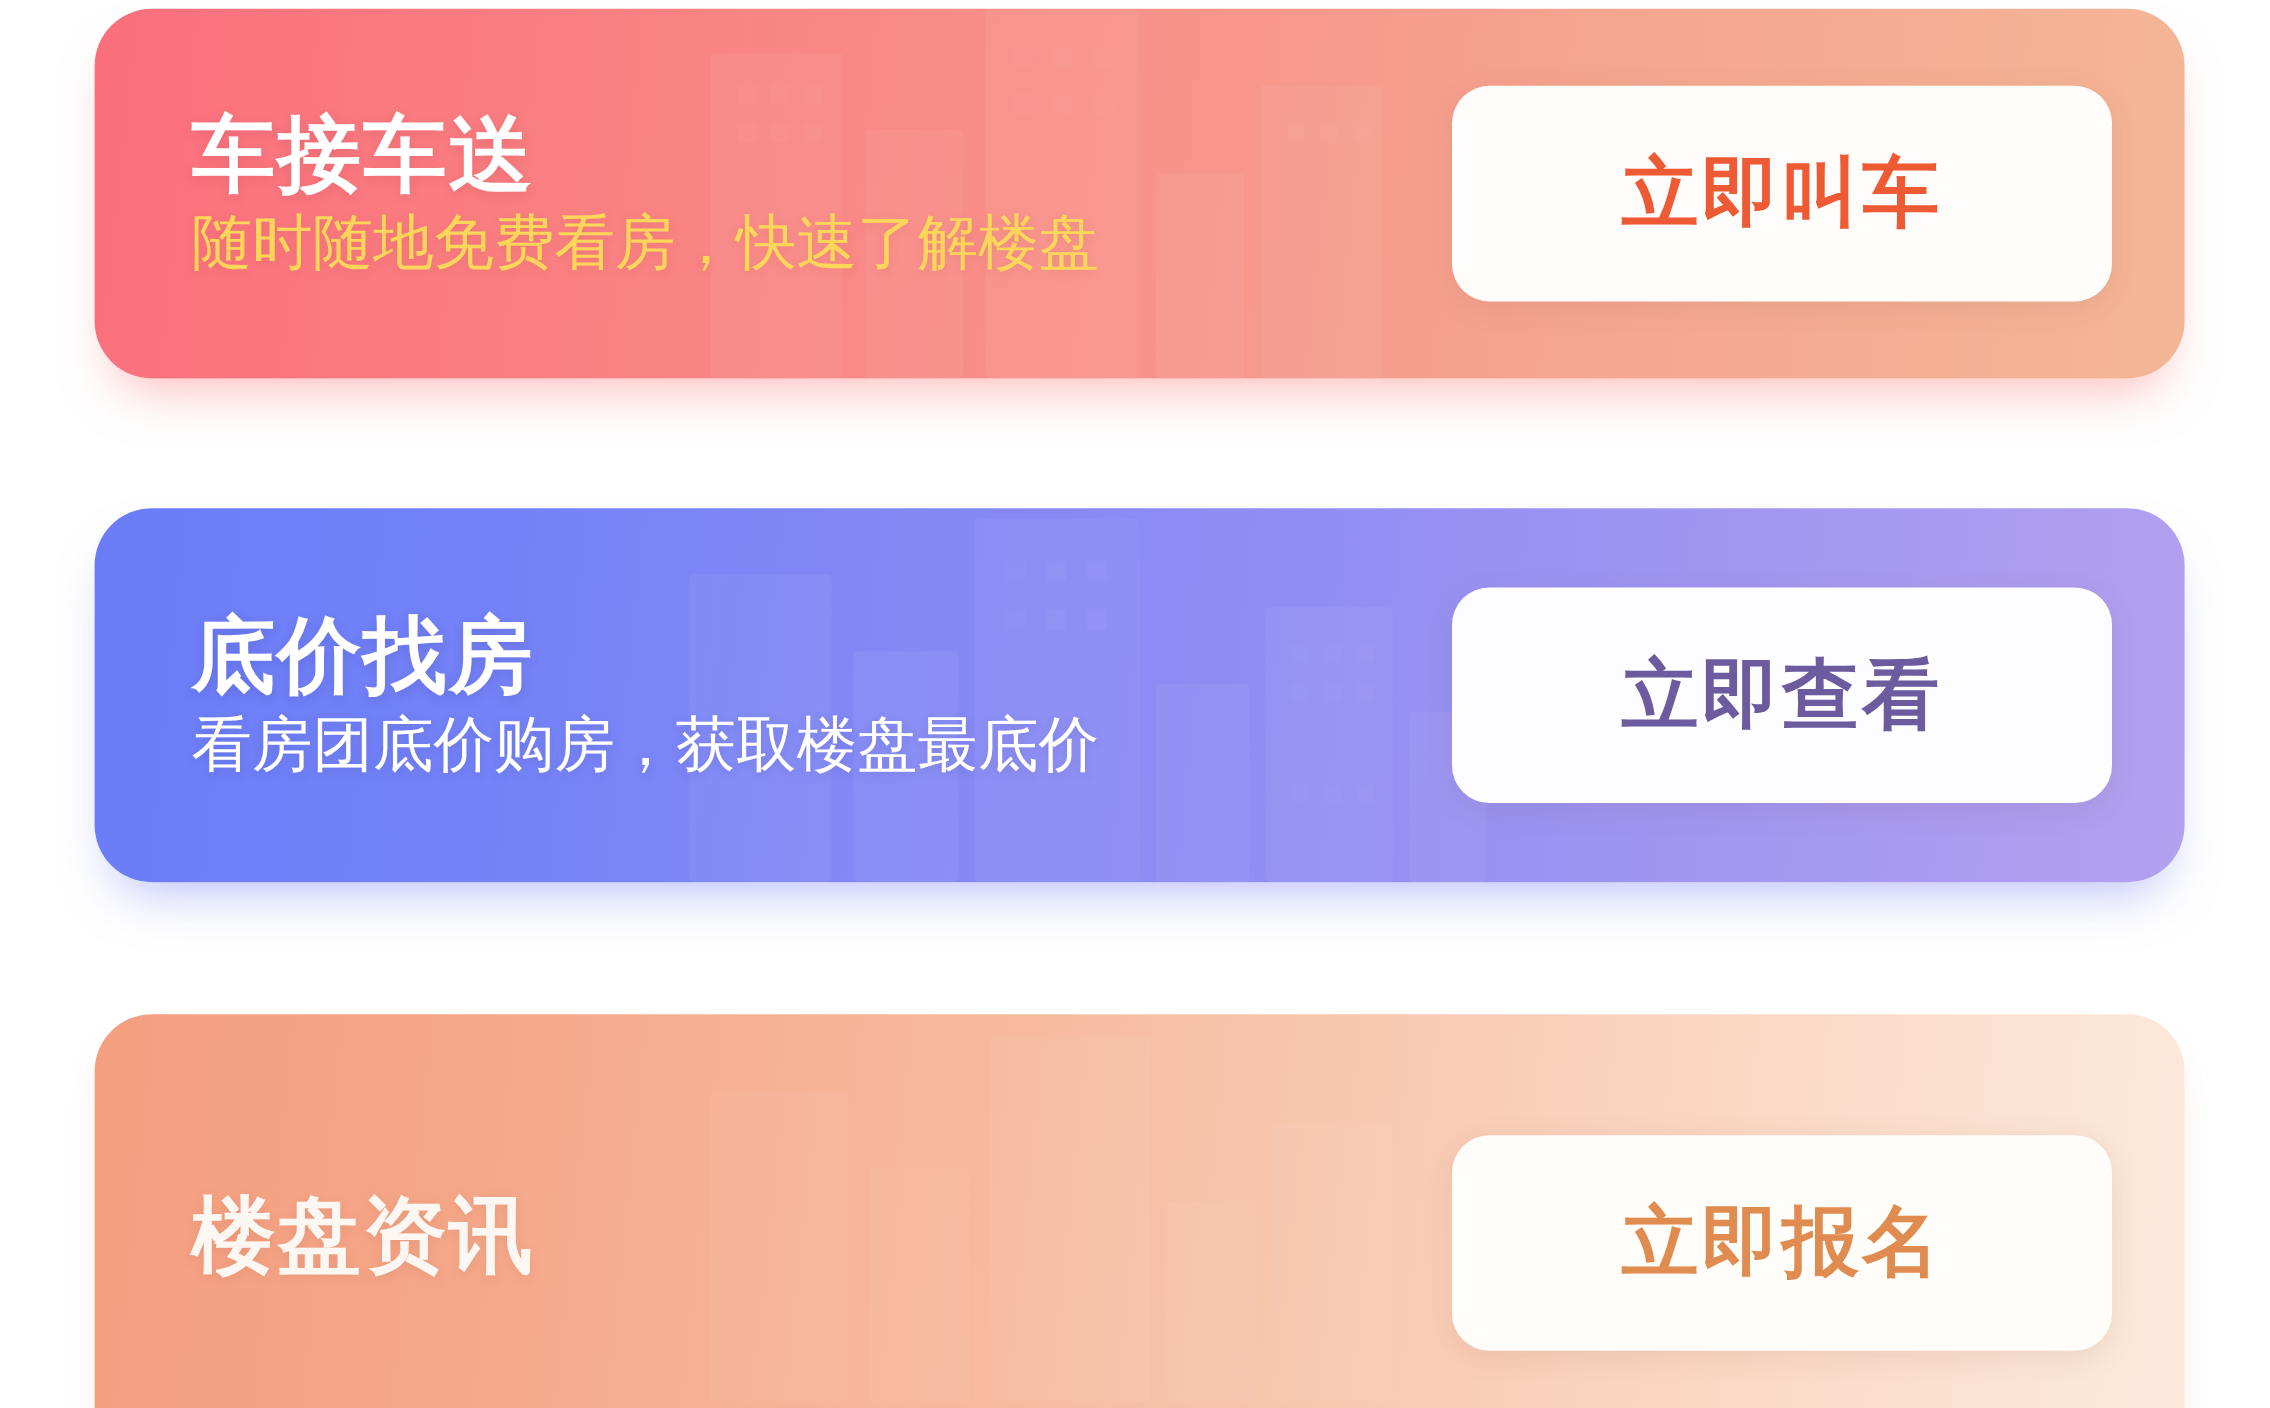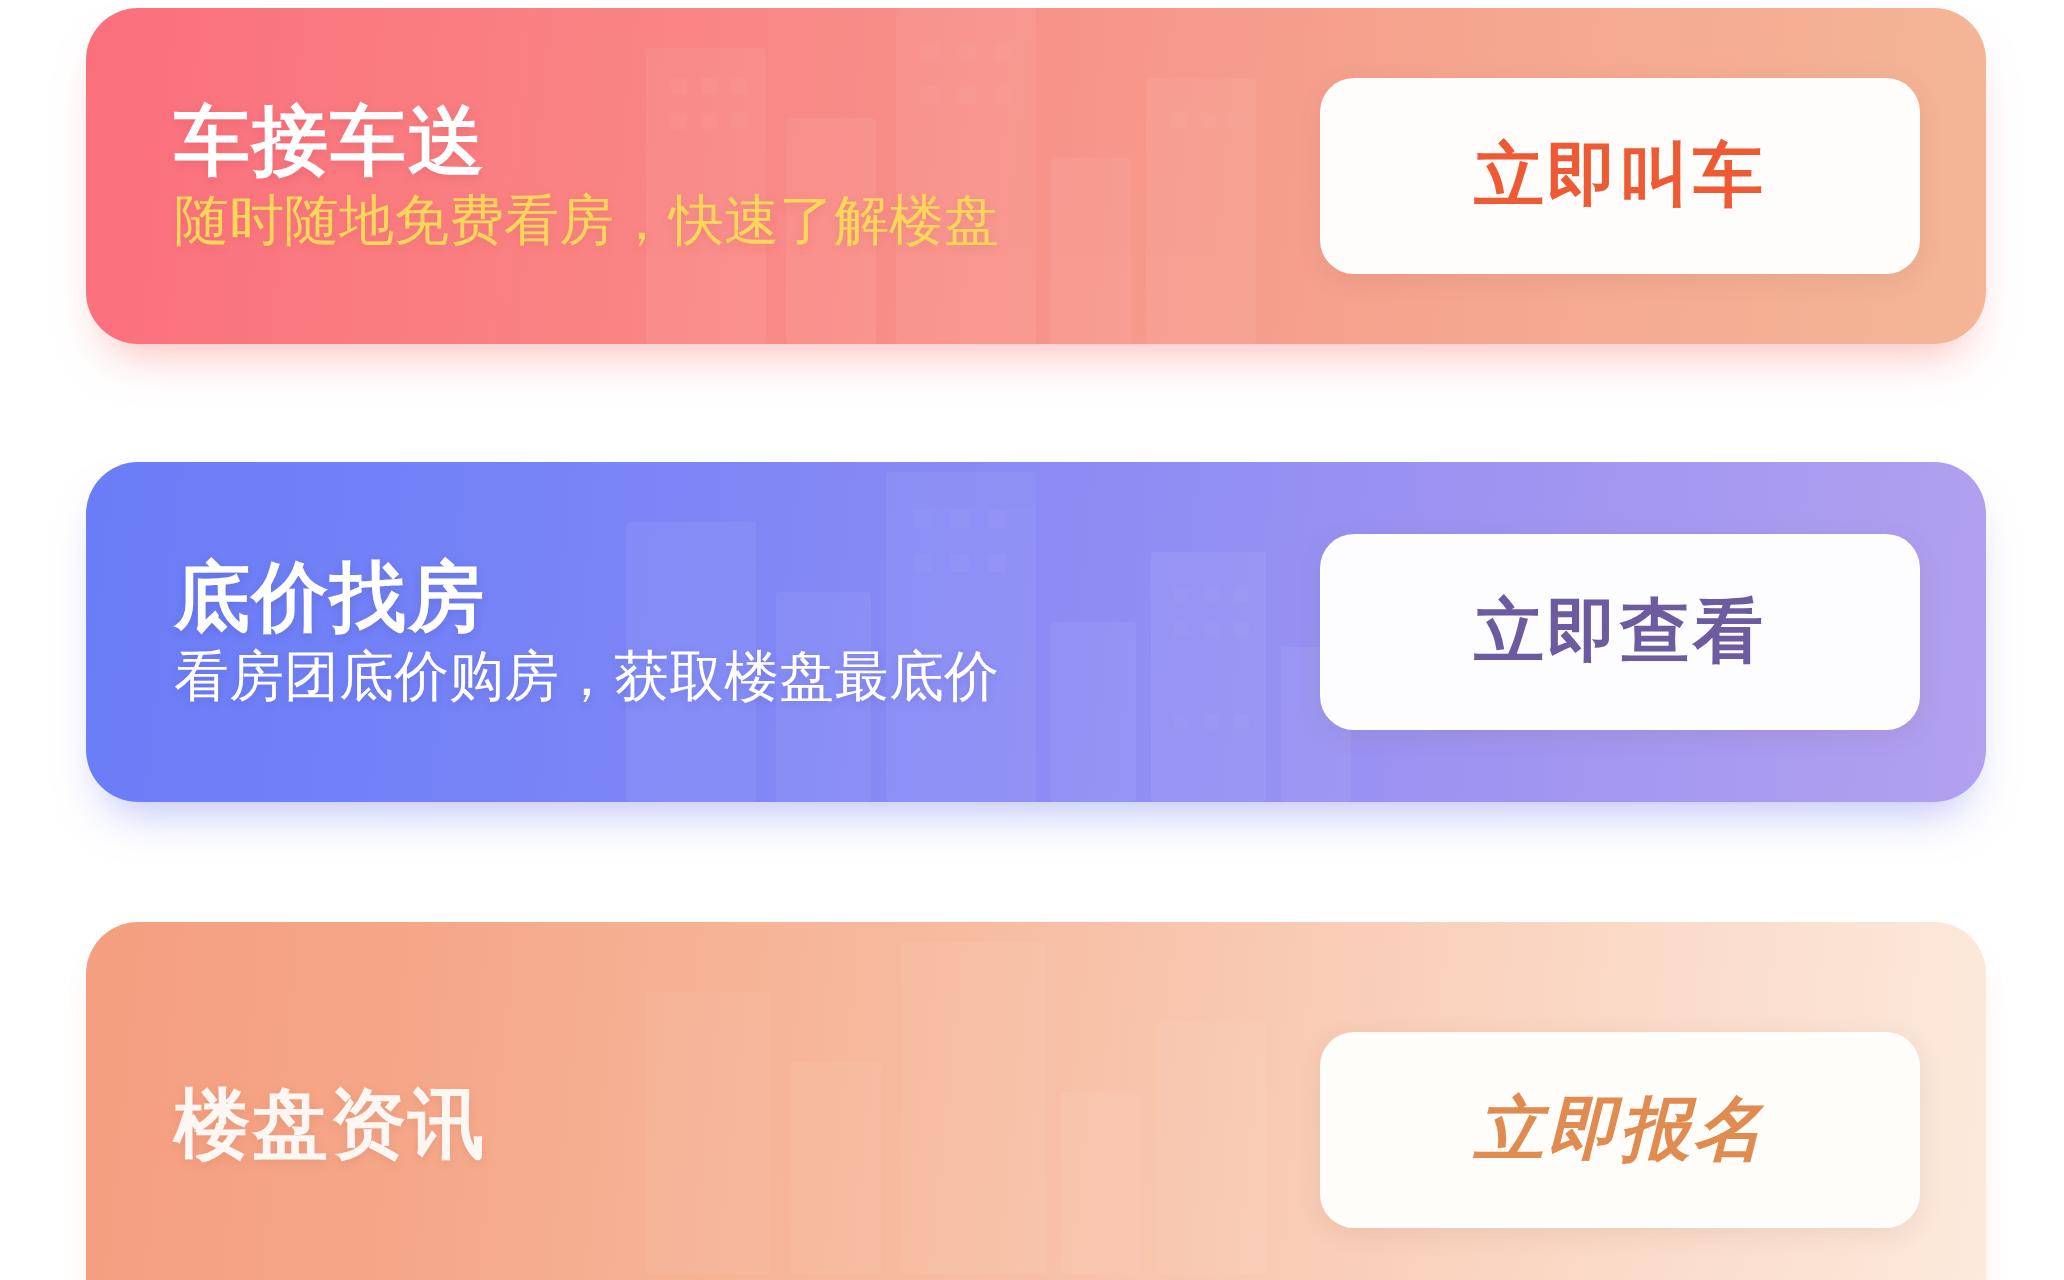--- a/index.html
+++ b/index.html
@@ -127,21 +127,21 @@
     background: linear-gradient(96deg,
                 #F59E80 0%,
                 #F5A687 16%,
                 #F7BCA1 46%,
                 #FAD5C1 74%,
                 #FCEADC 100%);
     box-shadow: 0 22px 42px -20px rgba(240, 160, 130, 0.45);
   }
   #card-3 .card-title { color: #fdf7f3; text-shadow: 0 3px 10px rgba(190,110,80,0.22); }
   #card-3 .card-subtitle { color: #141414; }
-  #card-3 .card-cta { color: #E08B50; background: #fffdfa; font-style: italic; }
+  #card-3 .card-cta { color: #E08B50; background: #fffdfa; }
 </style>
 </head>
 <body>
 
 <div class="stage">
 
   <section class="promo-card" id="card-2">
     <div class="card-bg-buildings">
       <svg width="1900" height="340" viewBox="0 0 1900 340" preserveAspectRatio="none" aria-hidden="true">
         <g fill="#ffffff" opacity="0.5">

